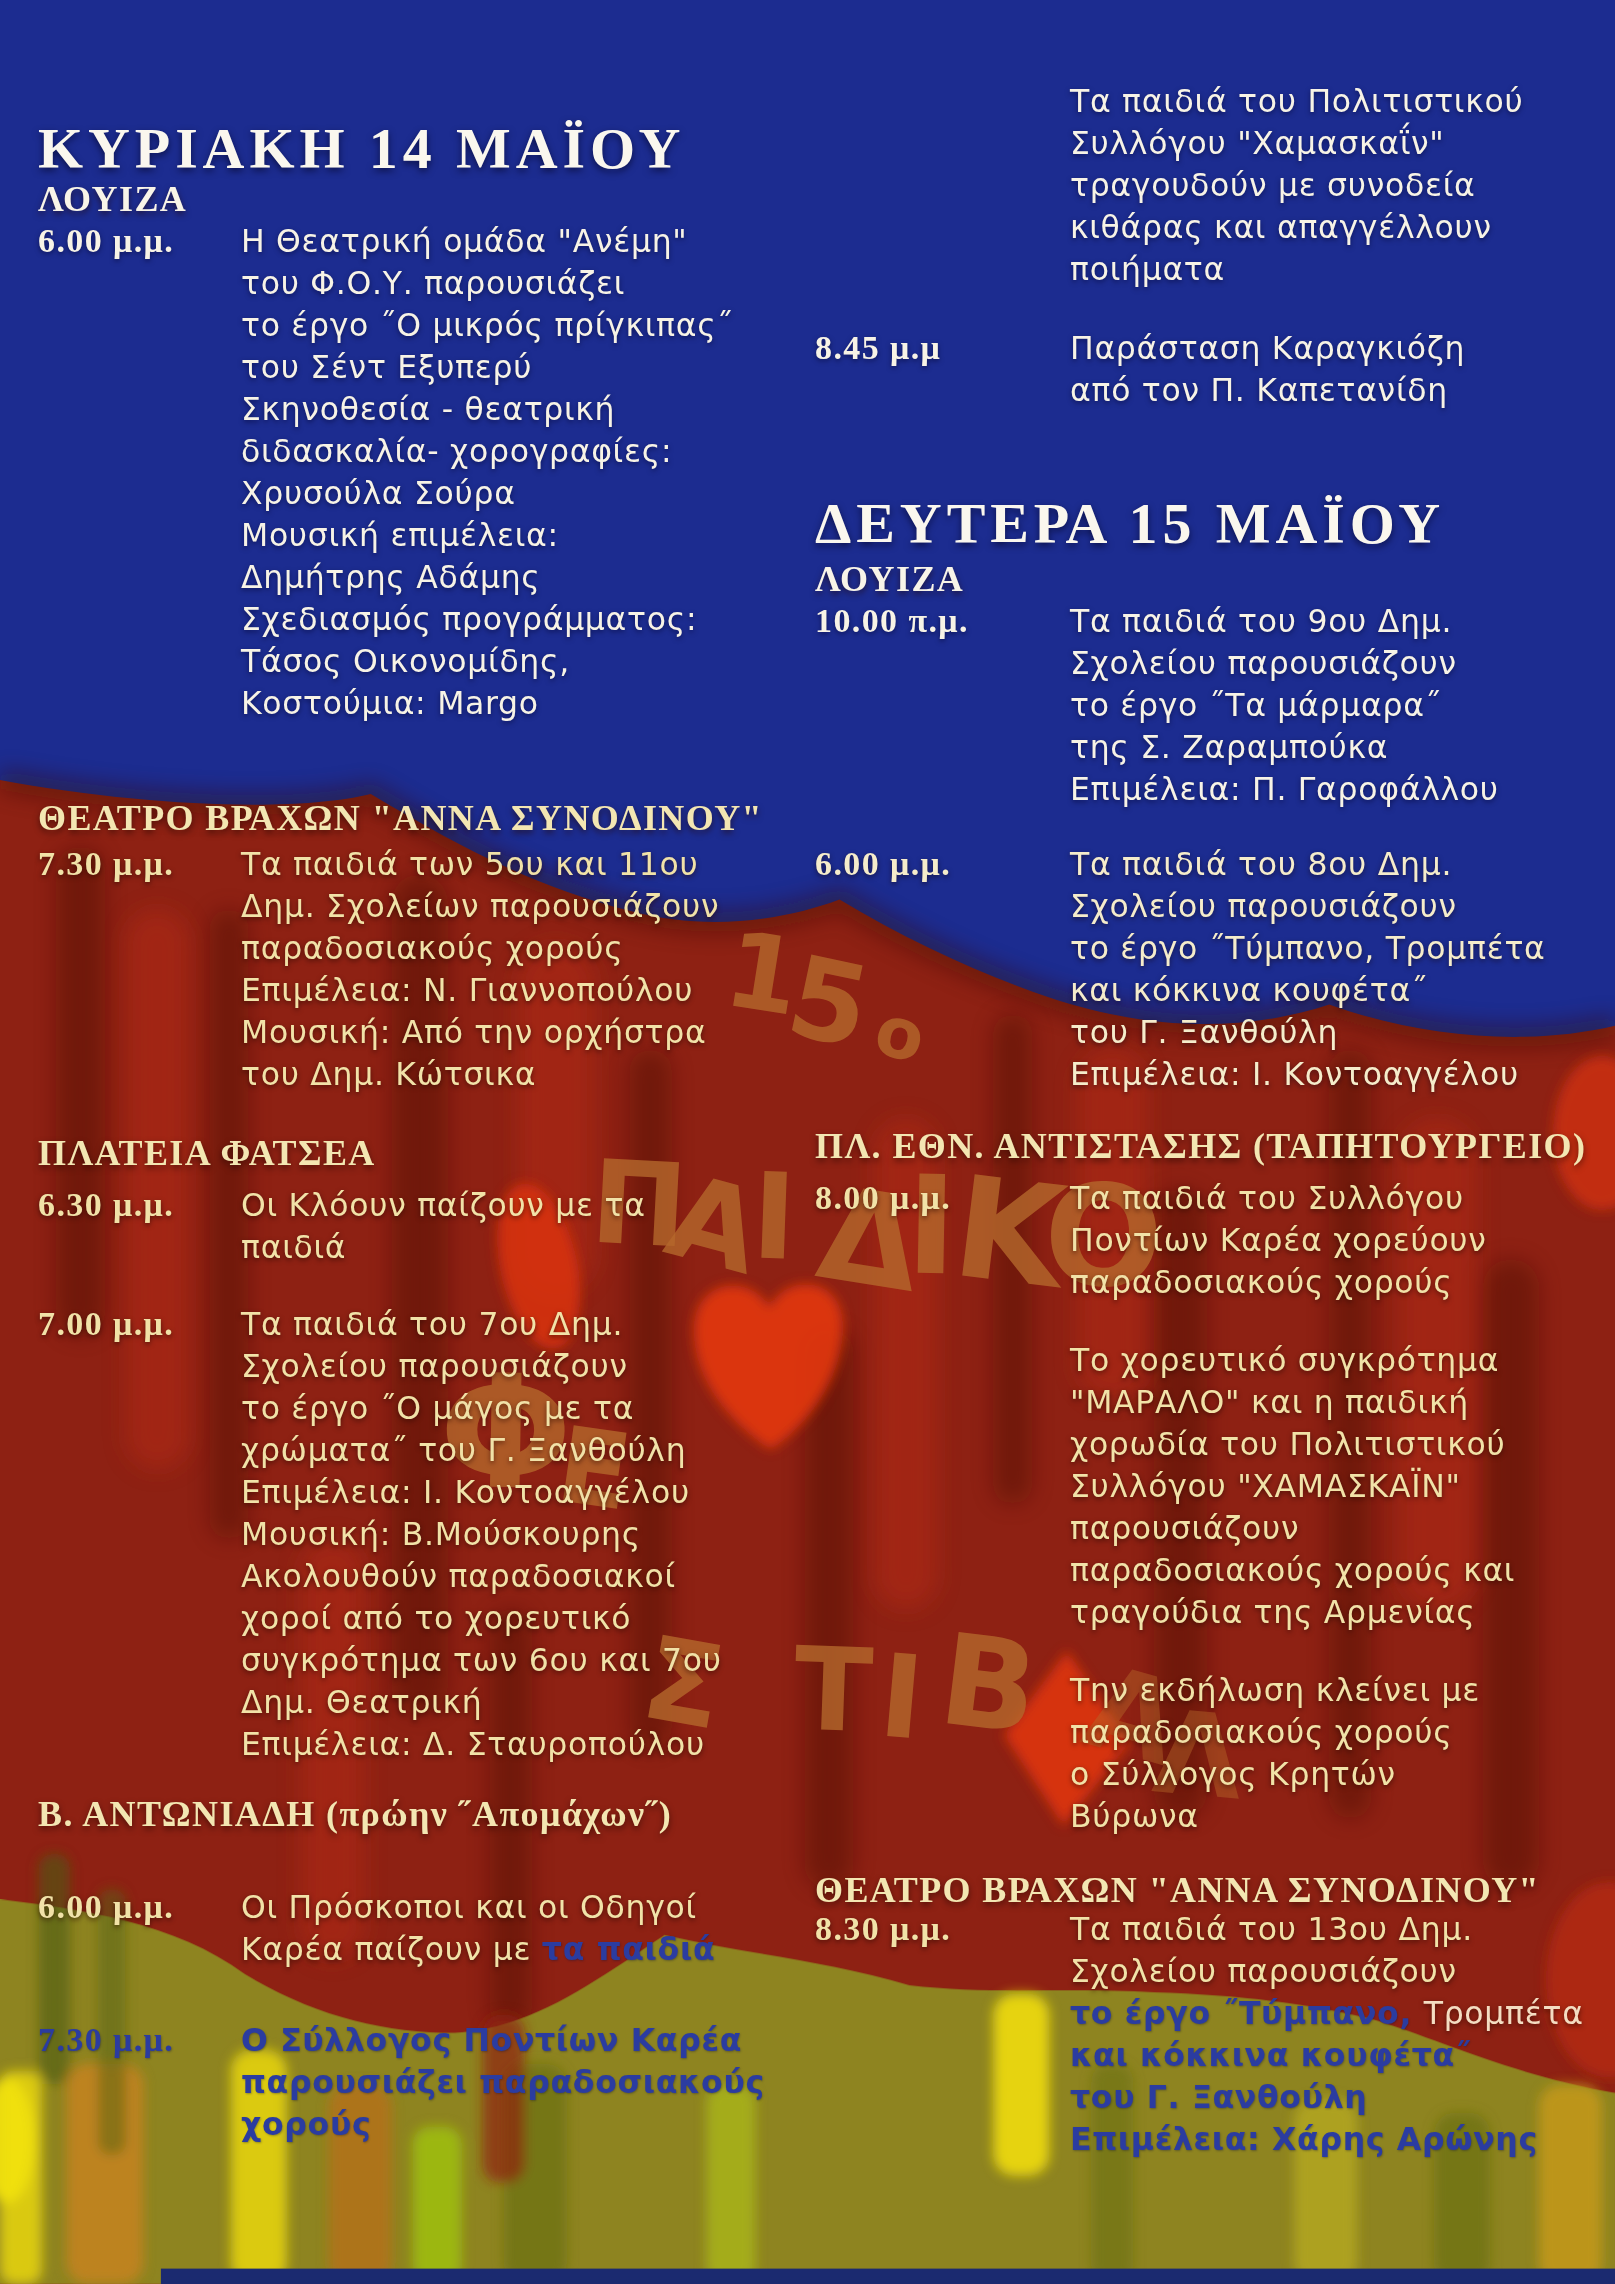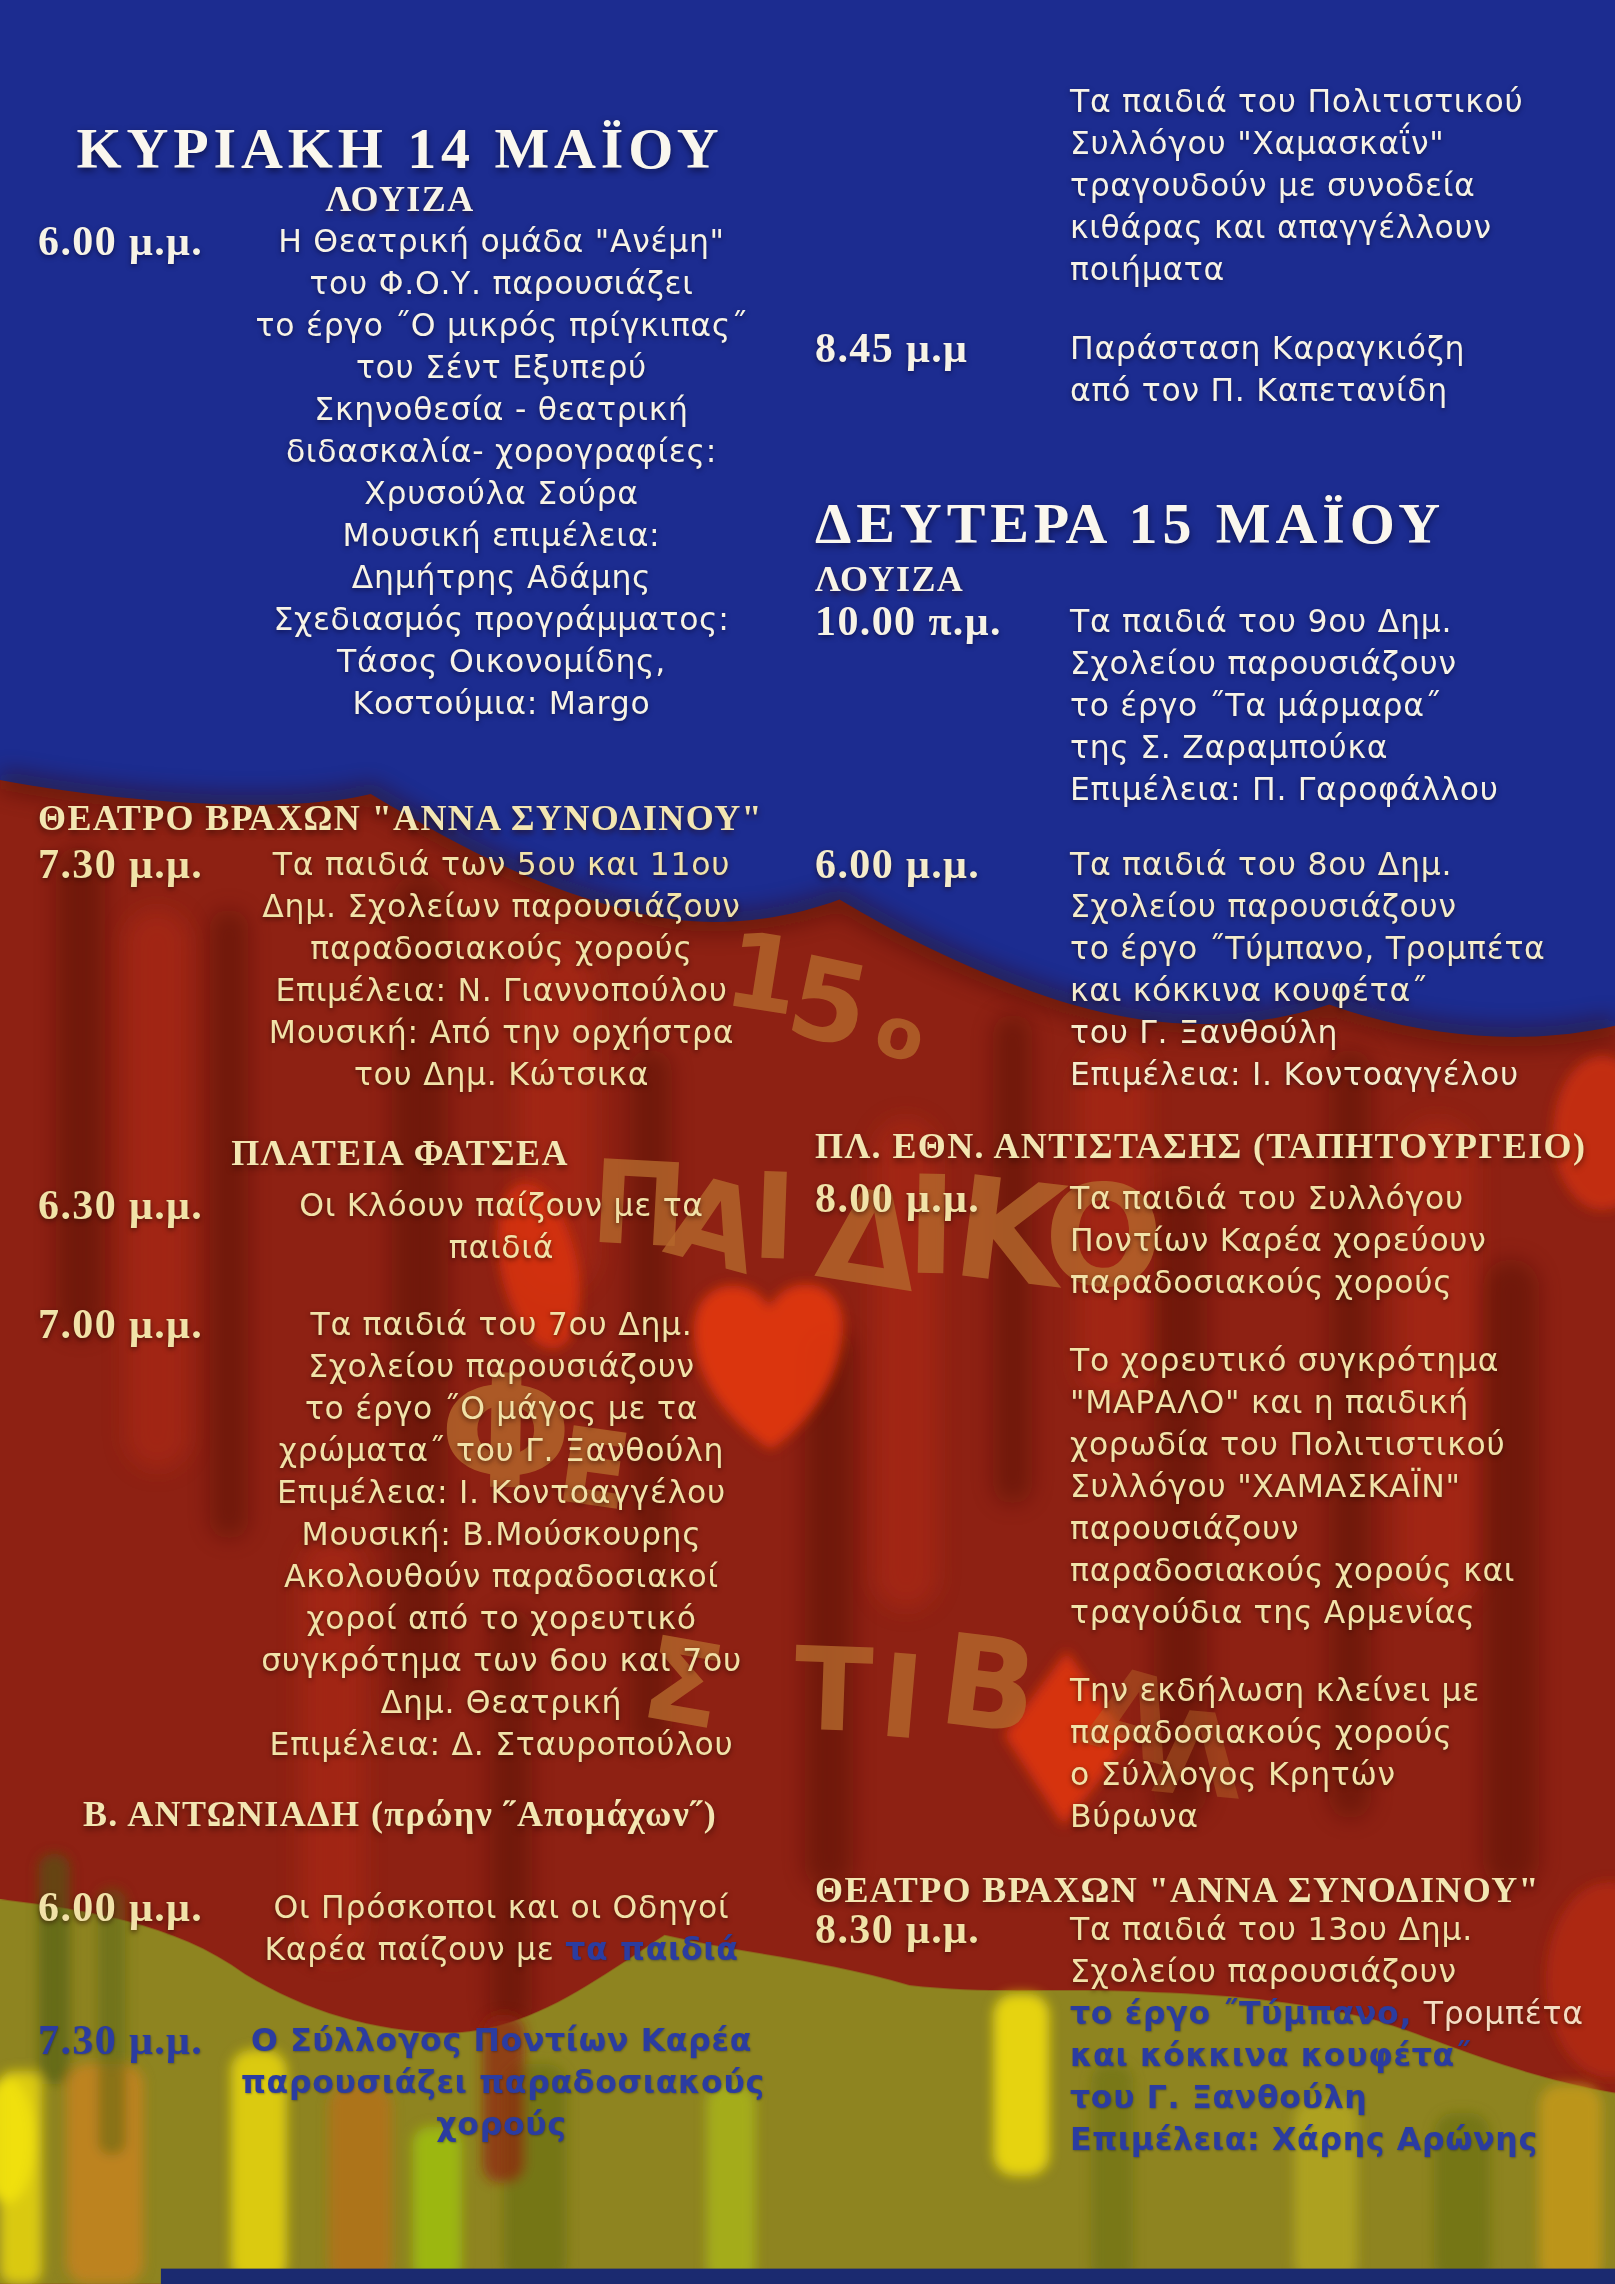--- a/index.html
+++ b/index.html
@@ -8,39 +8,39 @@
     background:#1c2c90;
     font-family:"DejaVu Sans",sans-serif;
   }
   .bg-art{position:absolute;left:0;top:0;width:100%;height:100%;display:block;}
   .wm-layer{position:absolute;left:0;top:0;width:100%;height:100%;pointer-events:none;}
   .wm-letter{
     position:absolute;color:#b5682c;opacity:.8;
     font-family:"DejaVu Sans",sans-serif;font-weight:bold;line-height:1;
   }
   .col{position:absolute;top:0;height:100%;}
-  .col1{left:38px;width:724px;text-align:center;}
+  .col1{left:38px;width:724px;}
   .col2{left:815px;width:804px;}
   .section{position:absolute;left:0;right:0;}
   .day-heading{
     font-family:"Liberation Serif",serif;font-weight:bold;
     font-size:58px;letter-spacing:4.9px;color:#faf7ee;white-space:nowrap;
     text-shadow:0 2.8px 7px rgba(5,5,35,.65);
   }
   .venue-heading{
     font-family:"Liberation Serif",serif;font-weight:bold;
     font-size:36px;letter-spacing:1.4px;color:#f3e6b2;white-space:nowrap;
     text-shadow:0 2.8px 6.3px rgba(35,6,0,.6);
   }
   .venue-heading.two-line .line{line-height:47px;}
   .on-blue .venue-heading, .col1 .s-venue-louiza, .col2 .s-venue-louiza{color:#f8f4e8;}
   .event{font-size:31.5px;line-height:42px;letter-spacing:0.7px;}
   .event .time{
     position:absolute;left:0;top:0;white-space:nowrap;
-    font-family:"Liberation Serif",serif;font-weight:bold;font-size:42px;letter-spacing:1.4px;
+    font-family:"Liberation Serif",serif;font-weight:bold;font-size:34px;letter-spacing:1.4px;
   }
   .col1 .desc{margin-left:203px;}
   .col1 .indent-wide .desc{}
   .col2 .desc{margin-left:255px;}
   .line{white-space:nowrap;}
   .tone-blue-bg{color:#f7f3e6;text-shadow:0 2.1px 5.6px rgba(0,0,40,.55);}
   .tone-cream{color:#f1e2a8;text-shadow:0 2.1px 4.9px rgba(40,8,0,.65);}
   .tone-mixed{color:#f5eccb;text-shadow:0 2.1px 4.9px rgba(20,6,20,.6);}
   .event-blue, .c-blue{
     color:#2b3ca0 !important;font-weight:bold;

